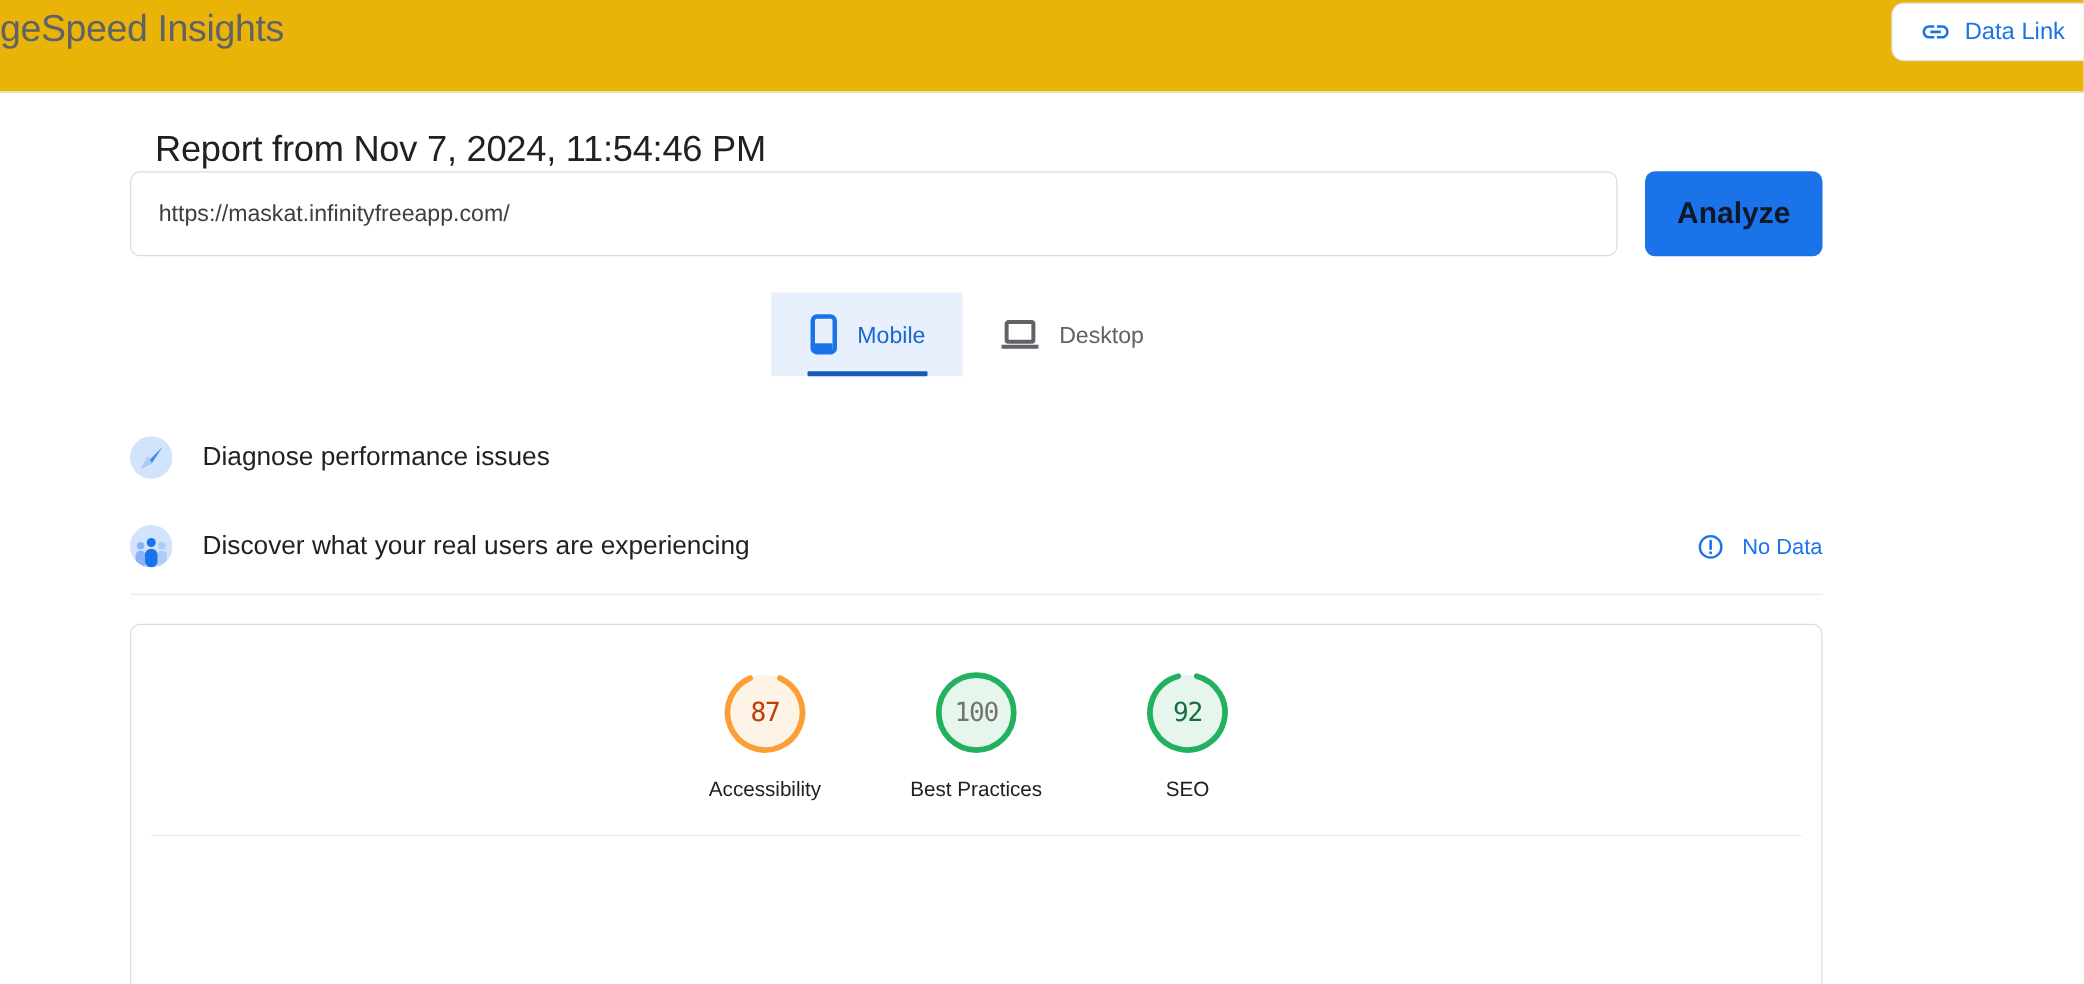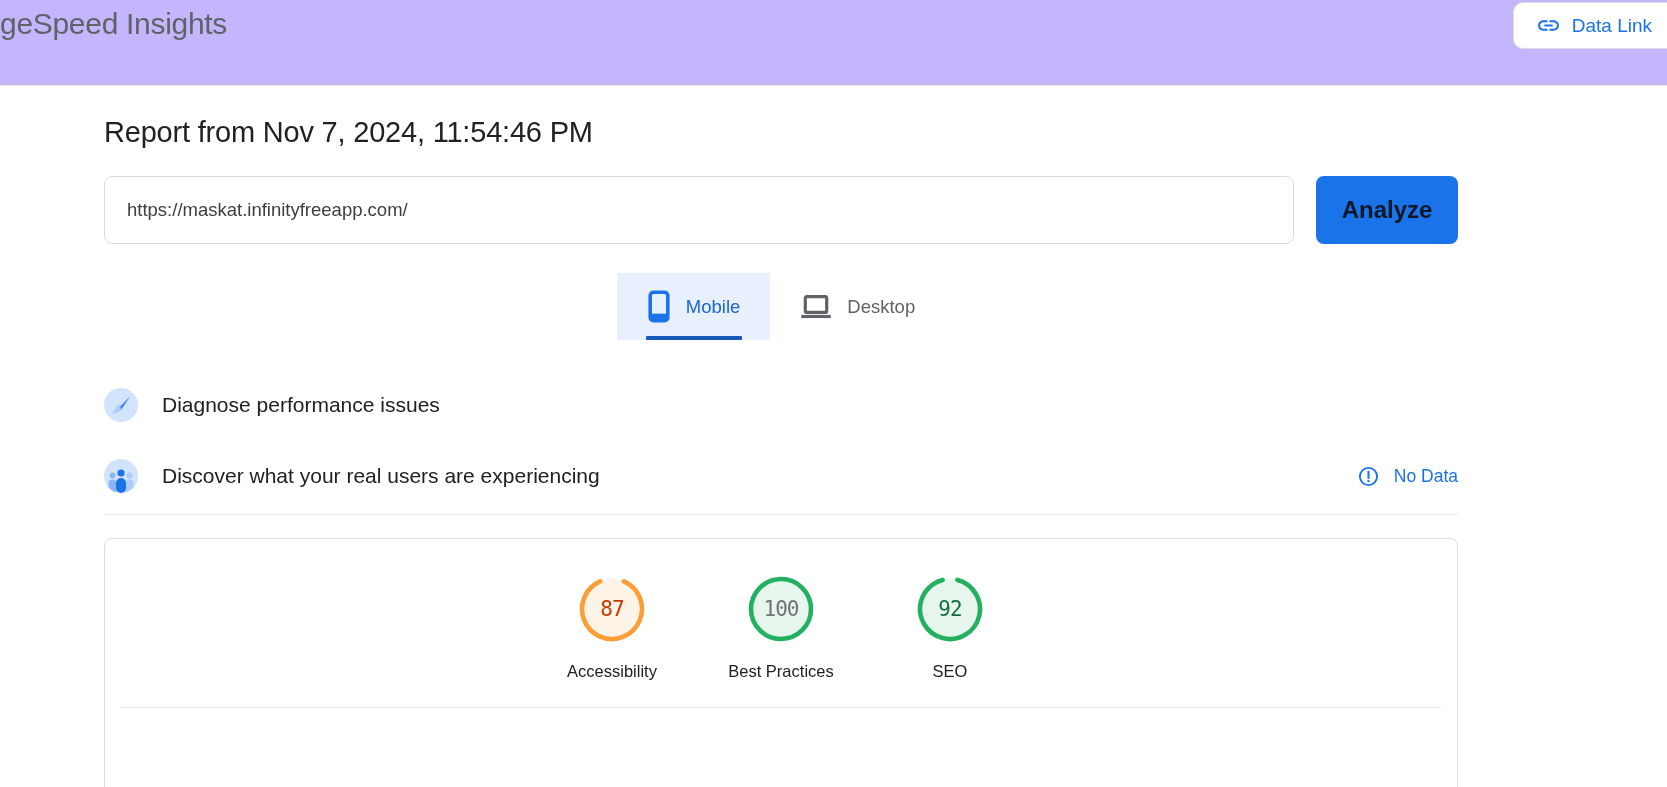--- a/index.html
+++ b/index.html
@@ -1,21 +1,21 @@
 <!DOCTYPE html>
 <html style="--accent: #1a73e8;"><head>
 <meta charset="utf-8">
 <style>
   * { box-sizing: border-box; margin: 0; padding: 0; }
   html, body { width: 1667px; height: 787px; overflow: hidden; background: #fff; }
   body { font-family: "Liberation Sans", sans-serif; color: #202124; }
 
   
   .app-header {
-    position: relative; height: 86px; background: #c4b5fd;
+    position: relative; height: 74px; background: #eab308;
     border-bottom: 1px solid #e8eaed;
   }
   .app-title {
     position: absolute; left: 0; top: 2px;
     font-size: 30px; font-weight: 400; color: #5f6368;
     letter-spacing: -0.3px; line-height: 44px; white-space: nowrap;
   }
   .copy-link-btn {
     position: absolute; top: 2px; right: -16px;
     display: flex; align-items: center; gap: 11px;
@@ -24,24 +24,25 @@
     color: var(--accent, #1a73e8); font-size: 19px; font-weight: 400;
     font-family: "Liberation Sans", sans-serif; cursor: pointer;
   }
 
   
   .container { margin-left: 104px; width: 1354px; }
 
   .report-heading {
     margin-top: 30px; font-size: 29px; font-weight: 400; color: #202124;
     letter-spacing: -0.2px;
-  }
-
-  
-  .form-row { margin-top: 27px; display: flex; align-items: stretch; gap: 22px; }
+    margin-left: 20px;
+  }
+
+  
+  .form-row { display: flex; align-items: stretch; gap: 22px; }
   .url-input {
     flex: 1; height: 68px; border: 1px solid #dadce0; border-radius: 8px;
     padding: 0 22px; font-size: 18.5px; color: #3c4043; outline: none;
     font-family: "Liberation Sans", sans-serif; background: #fff;
   }
   .analyze-btn {
     width: 142px; height: 68px; border: none; border-radius: 8px;
     background: var(--accent, #1a73e8); color: #0f172a; font-size: 24px; font-weight: 700;
     font-family: "Liberation Sans", sans-serif; cursor: pointer;
   }

